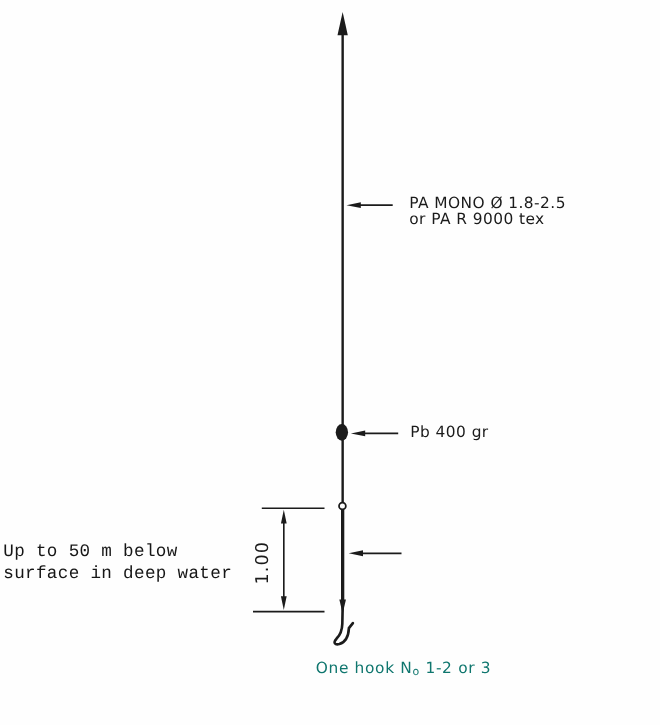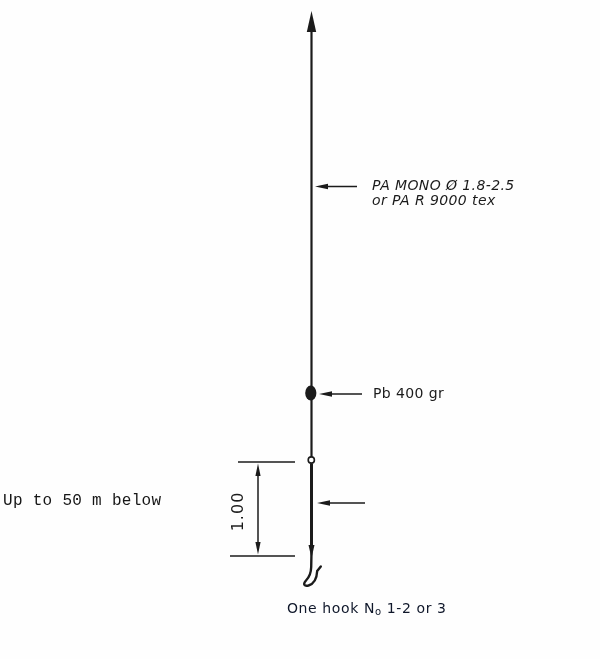--- a/index.html
+++ b/index.html
@@ -22,21 +22,21 @@
     top: 0;
   }
   .label {
     position: absolute;
     font-size: 14px;
     line-height: 15px;
     letter-spacing: 0.4px;
     white-space: nowrap;
     color: #1b1b1b;
   }
-  .label-mainline { left: 372px; top: 178px; font-style: italic; }
+  .label-mainline { left: 372px; top: 178px; }
   .label-sinker   { left: 373px; top: 386px; }
   .label-wire     { left: 372px; top: 494px; }
   .depth-note {
     position: absolute;
     left: 3px;
     top: 491px;
     font-family: "Liberation Mono", monospace;
     font-size: 16px;
     line-height: 20px;
     letter-spacing: 0.3px;
@@ -61,21 +61,21 @@
     white-space: nowrap;
     color: #1b1b1b;
   }
   .caption {
     position: absolute;
     left: 287px;
     top: 600px;
     font-size: 14px;
     letter-spacing: 0.6px;
     white-space: nowrap;
-    color: #0f172a;
+    color: #0f766e;
   }
   .caption .subscript {
     font-size: 10px;
     vertical-align: -2px;
   }
   svg .ink { stroke: #1b1b1b; }
 </style>
 </head>
 <body>
 
@@ -121,20 +121,21 @@
   <div class="label label-mainline">
     <div>PA MONO Ø 1.8-2.5</div>
     <div>or PA R 9000 tex</div>
   </div>
 
   <div class="label label-sinker">Pb 400 gr</div>
 
 
   <div class="depth-note">
     <div>Up to 50 m below</div>
+    <div>surface in deep water</div>
   </div>
 
   <div class="dim-value">
     <span>1.00</span>
   </div>
 
   <div class="caption">
     <span>One hook N</span><span class="subscript">o</span><span> 1-2 or 3</span>
   </div>
 

